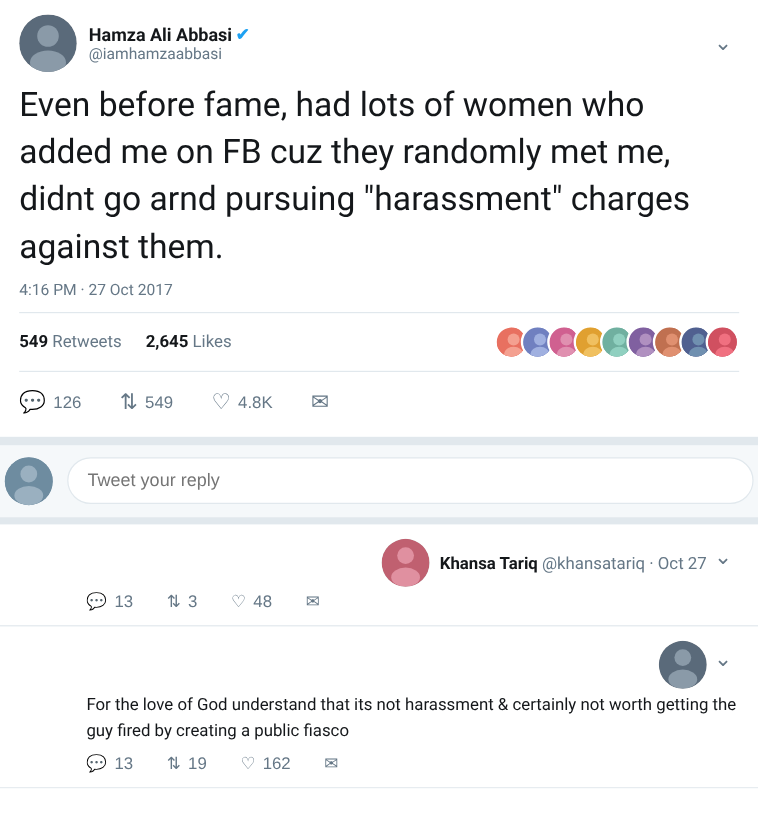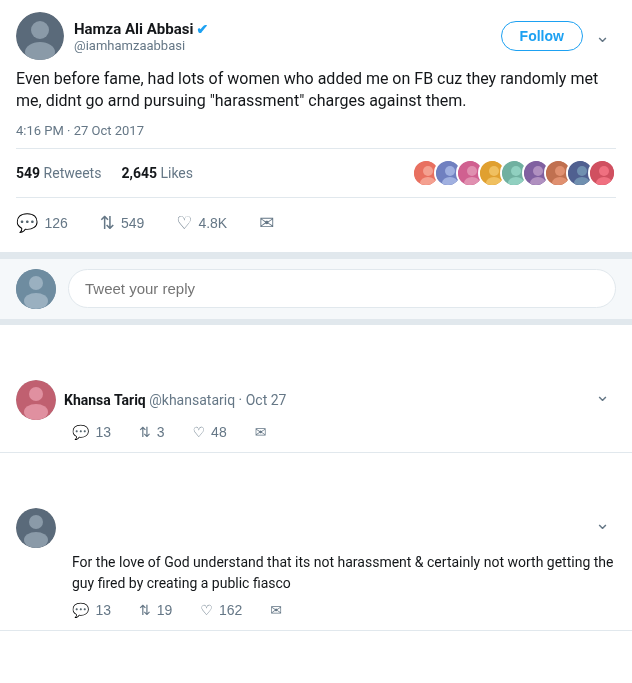--- a/index.html
+++ b/index.html
@@ -76,21 +76,21 @@
     .chevron-btn {
       background: none;
       border: none;
       color: #657786;
       cursor: pointer;
       font-size: 18px;
       padding: 4px 6px;
     }
 
     .tweet-text {
-      font-size: 16px;
+      font-size: 28px;
       line-height: 1.4;
       color: #14171a;
       margin-bottom: 10px;
     }
 
     .tweet-timestamp {
       color: #657786;
       font-size: 13px;
       margin-bottom: 10px;
     }
@@ -149,21 +149,21 @@
       gap: 6px;
     }
 
     .action-icon {
       font-size: 18px;
     }
 
     .reply-box {
       background: #f5f8fa;
       border-top: 6px solid #e1e8ed;
-      padding: 10px 16px;
+      padding: 10px 4px;
       display: flex;
       align-items: center;
       gap: 12px;
     }
 
     .reply-input {
       flex: 1;
       border: 1px solid #e1e8ed;
       border-radius: 20px;
       padding: 10px 16px;
@@ -187,23 +187,22 @@
     }
 
     .reply-tweet {
       border-bottom: 1px solid #e1e8ed;
       padding: 12px 16px;
     }
 
     .reply-tweet-header {
       display: flex;
       align-items: flex-start;
-      justify-content: space-between;
+      justify-content: flex-end;
       margin-bottom: 4px;
-      margin-top: 43px;
     }
 
     .reply-tweet-header-left {
       display: flex;
       align-items: center;
       gap: 8px;
     }
 
     .reply-meta {
       font-size: 14px;
@@ -255,21 +254,20 @@
       </div>
       <div class="user-info">
         <div class="display-name">
           <span>Hamza Ali Abbasi</span>
           <span class="verified-icon">✔</span>
         </div>
         <span class="username">@iamhamzaabbasi</span>
       </div>
     </div>
     <div style="display:flex;align-items:center;gap:6px;">
-      <button class="follow-btn">Follow</button>
       <button class="chevron-btn">⌄</button>
     </div>
   </div>
 
   <div class="tweet-text">Even before fame, had lots of women who added me on FB cuz they randomly met me, didnt go arnd pursuing "harassment" charges against them.</div>
 
   <div class="tweet-timestamp">4:16 PM · 27 Oct 2017</div>
 
   <div class="tweet-stats">
     <div class="stat-item">

